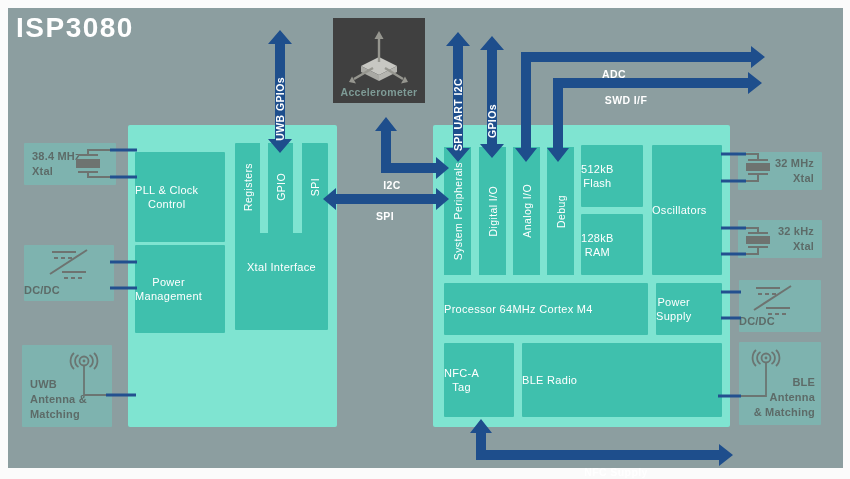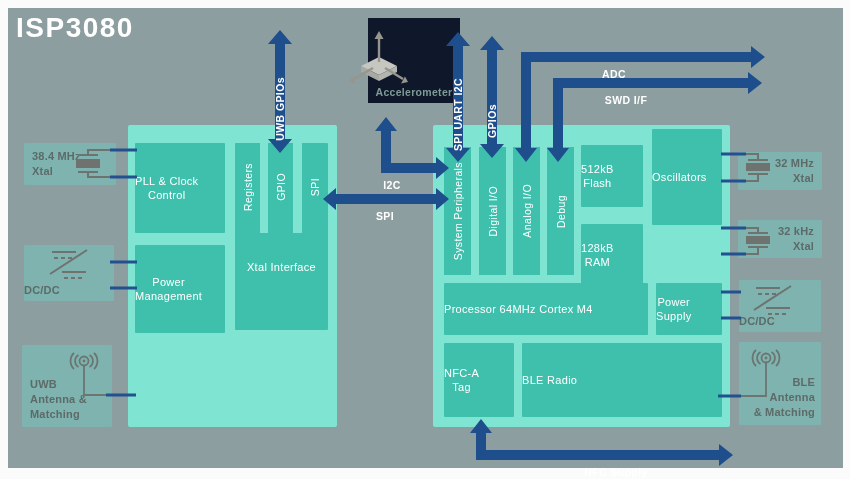--- a/index.html
+++ b/index.html
@@ -23,21 +23,21 @@
   .bottom-label { position:absolute; left:0; bottom:3px; width:100%; text-align:left; }
 </style>
 </head>
 <body>
 
 <div id="page">
   <div id="canvas"></div>
   <div id="title">ISP3080</div>
 
   <div class="chip" style="left:128px;top:125px;width:209px;height:302px;">
-    <div class="blk" style="left:7px;top:18px;width:90px;height:90px;"><span>PLL &amp; Clock
+    <div class="blk" style="left:7px;top:27px;width:90px;height:90px;"><span>PLL &amp; Clock
 Control</span></div>
     <div class="blk" style="left:7px;top:120px;width:90px;height:88px;"><span>Power
 Management</span></div>
 
     <div class="blk" style="left:107px;top:18px;width:93px;height:187px;"></div>
     <div class="slot" style="left:132px;top:18px;width:8px;height:90px;"></div>
     <div class="slot" style="left:165px;top:18px;width:9px;height:90px;"></div>
     <div class="abs" style="left:107px;top:18px;width:25px;height:88px;display:flex;align-items:center;justify-content:center;">
         <span class="vtxt">Registers</span>
       </div>
@@ -60,34 +60,34 @@
       </div>
     <div class="vcol" style="left:80px;top:22px;width:27px;height:128px;">
         <span class="vtxt">Analog I/O</span>
       </div>
     <div class="vcol" style="left:114px;top:22px;width:27px;height:128px;">
         <span class="vtxt">Debug</span>
       </div>
 
     <div class="blk" style="left:148px;top:20px;width:62px;height:62px;"><span>512kB
 Flash</span></div>
-    <div class="blk" style="left:148px;top:99px;width:62px;height:61px;"><span>128kB
+    <div class="blk" style="left:148px;top:89px;width:62px;height:61px;"><span>128kB
 RAM</span></div>
-    <div class="blk" style="left:219px;top:4px;width:70px;height:96px;"><span>Oscillators</span></div>
+    <div class="blk" style="left:219px;top:20px;width:70px;height:130px;"><span>Oscillators</span></div>
 
     <div class="blk" style="left:11px;top:158px;width:204px;height:52px;"><span>Processor 64MHz Cortex M4</span></div>
     <div class="blk" style="left:223px;top:158px;width:66px;height:52px;"><span>Power
 Supply</span></div>
 
     <div class="blk" style="left:89px;top:218px;width:200px;height:74px;"><span>BLE Radio</span></div>
     <div class="blk" style="left:11px;top:218px;width:70px;height:74px;"><span>NFC-A
 Tag</span></div>
   </div>
 
-  <div class="abs" style="left:333px;top:18px;width:92px;height:85px;background:#0f172a;z-index:1;margin-left:35px;">
+  <div class="abs" style="left:333px;top:18px;width:92px;height:85px;background:#404040;z-index:1;">
     <div class="accel-label">Accelerometer</div>
   </div>
 
   <div class="ext" style="left:24px;top:143px;width:92px;height:42px;padding:6px 0 0 8px;"><span>38.4 MHz
 Xtal</span></div>
   <div class="ext" style="left:24px;top:245px;width:90px;height:56px;"><div class="bottom-label">DC/DC</div></div>
   <div class="ext" style="left:22px;top:345px;width:90px;height:82px;"><div style="position:absolute;left:8px;bottom:5px;">UWB
 Antenna &amp;
 Matching</div></div>
 

